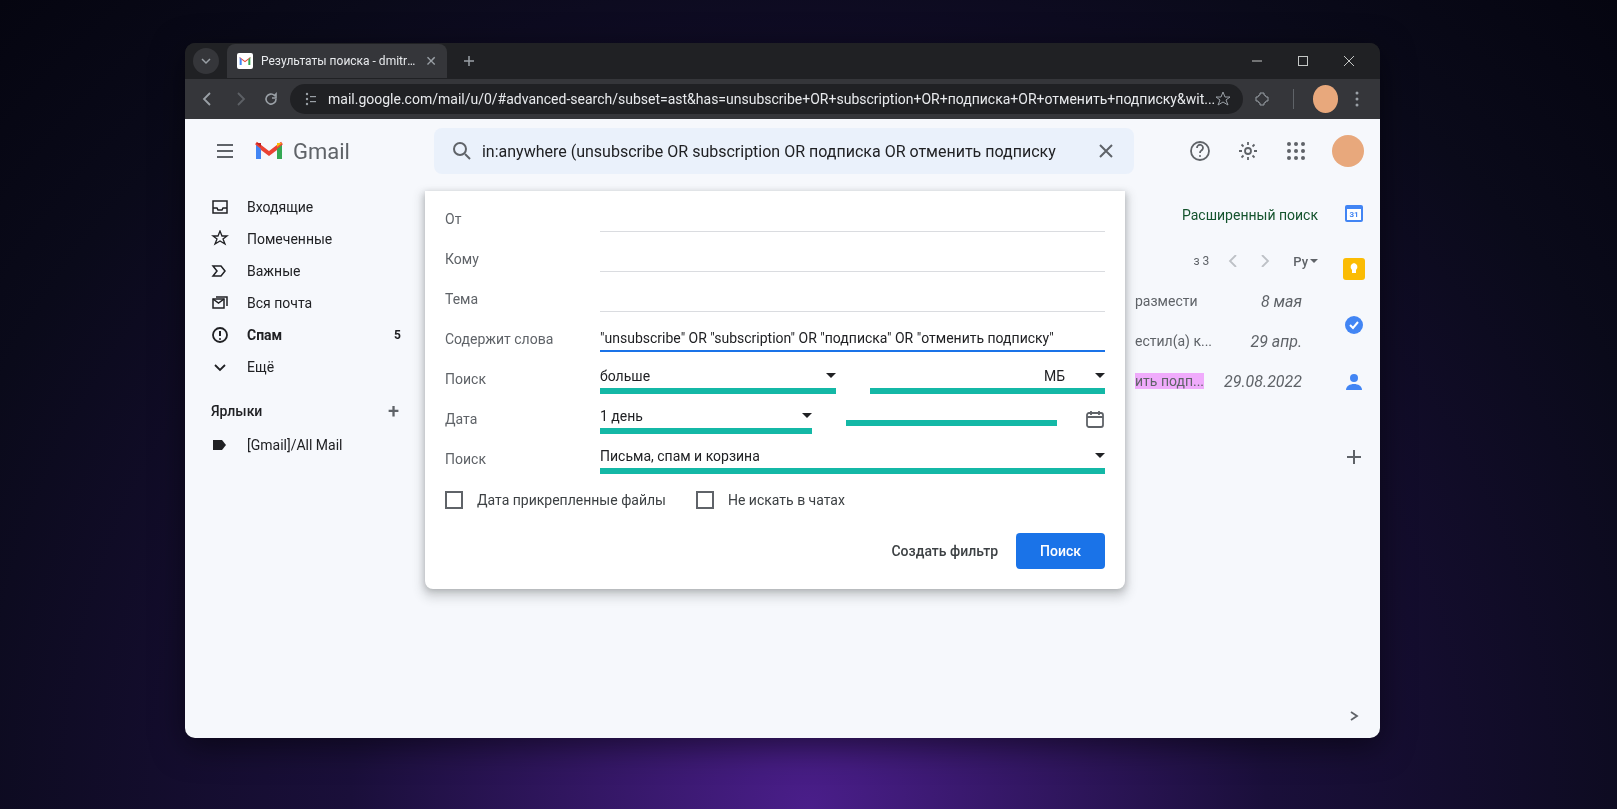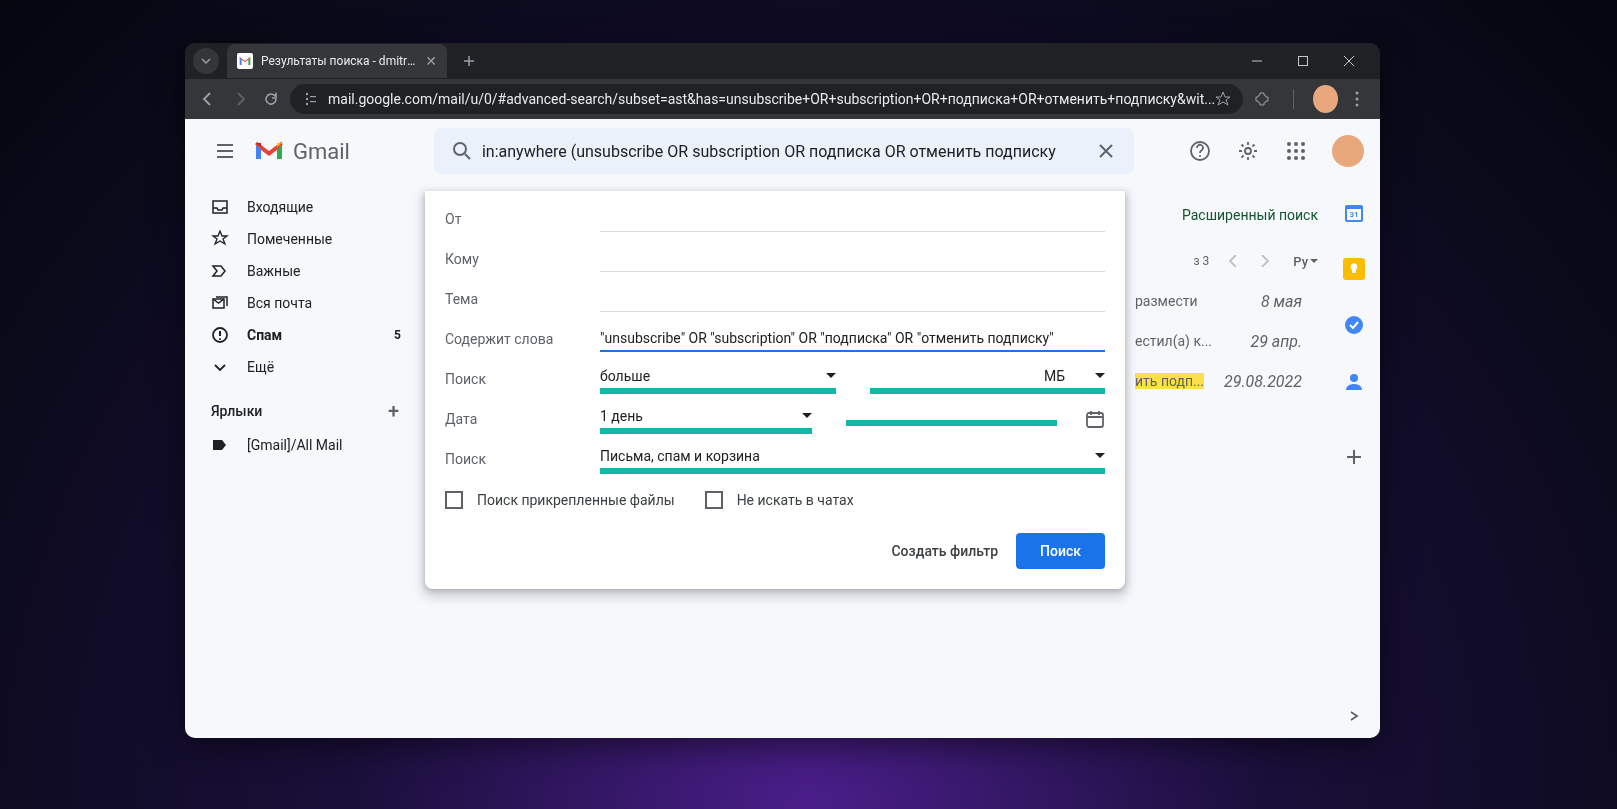--- a/index.html
+++ b/index.html
@@ -77,21 +77,21 @@
 .results-header { position: absolute; left: 710px; top: 12px; right: 10px; display: flex; flex-direction: column; gap: 0; }
 .results-top { display: flex; align-items: center; gap: 8px; height: 40px; }
 .adv-link { color: #14532d; font-size: 14px; margin-left: auto; }
 .pagination { display: flex; align-items: center; gap: 0; margin-top: 6px; height: 40px; justify-content: flex-end; }
 .pag-info { font-size: 12px; color: #5f6368; margin-right: 8px; }
 .pag-btn { width: 32px; height: 32px; display: flex; align-items: center; justify-content: center; color: #bdc1c6; }
 .lang-sel { font-size: 13px; color: #5f6368; display: flex; align-items: center; gap: 2px; margin-left: 12px; font-weight: 500; }
 .email-row { display: flex; align-items: center; height: 40px; padding: 0 16px 0 0; font-size: 14px; color: #5f6368; justify-content: space-between; }
 .email-snippet { white-space: nowrap; overflow: hidden; text-overflow: ellipsis; flex: 1; }
 .email-date { font-size: 16px; color: #5f6368; margin-left: 12px; font-style: italic; }
-.highlight { background: #fde047; }
+.highlight { background: #f0abfc; }
 
 svg { display: block; }
 </style>
 </head>
 <body>
 
 <div class="browser-window">
   <div class="titlebar">
     <div class="tab-dropdown">
       <svg width="12" height="12" viewBox="0 0 12 12">
@@ -361,21 +361,21 @@
           <div class="asp-select">
               <span>Письма, спам и корзина</span>
               <svg width="10" height="6">
                 <path d="M0 0l5 5 5-5" fill="currentColor"></path>
               </svg>
             </div>
         </div>
         <div class="asp-checks">
           <label class="asp-check">
             <span class="asp-check-box"></span>
-            <span>Поиск прикрепленные файлы</span>
+            <span>Дата прикрепленные файлы</span>
           </label>
           <label class="asp-check">
             <span class="asp-check-box"></span>
             <span>Не искать в чатах</span>
           </label>
         </div>
         <div class="asp-actions">
           <button class="asp-link-btn">Создать фильтр</button>
           <button class="asp-primary-btn">Поиск</button>
         </div>

